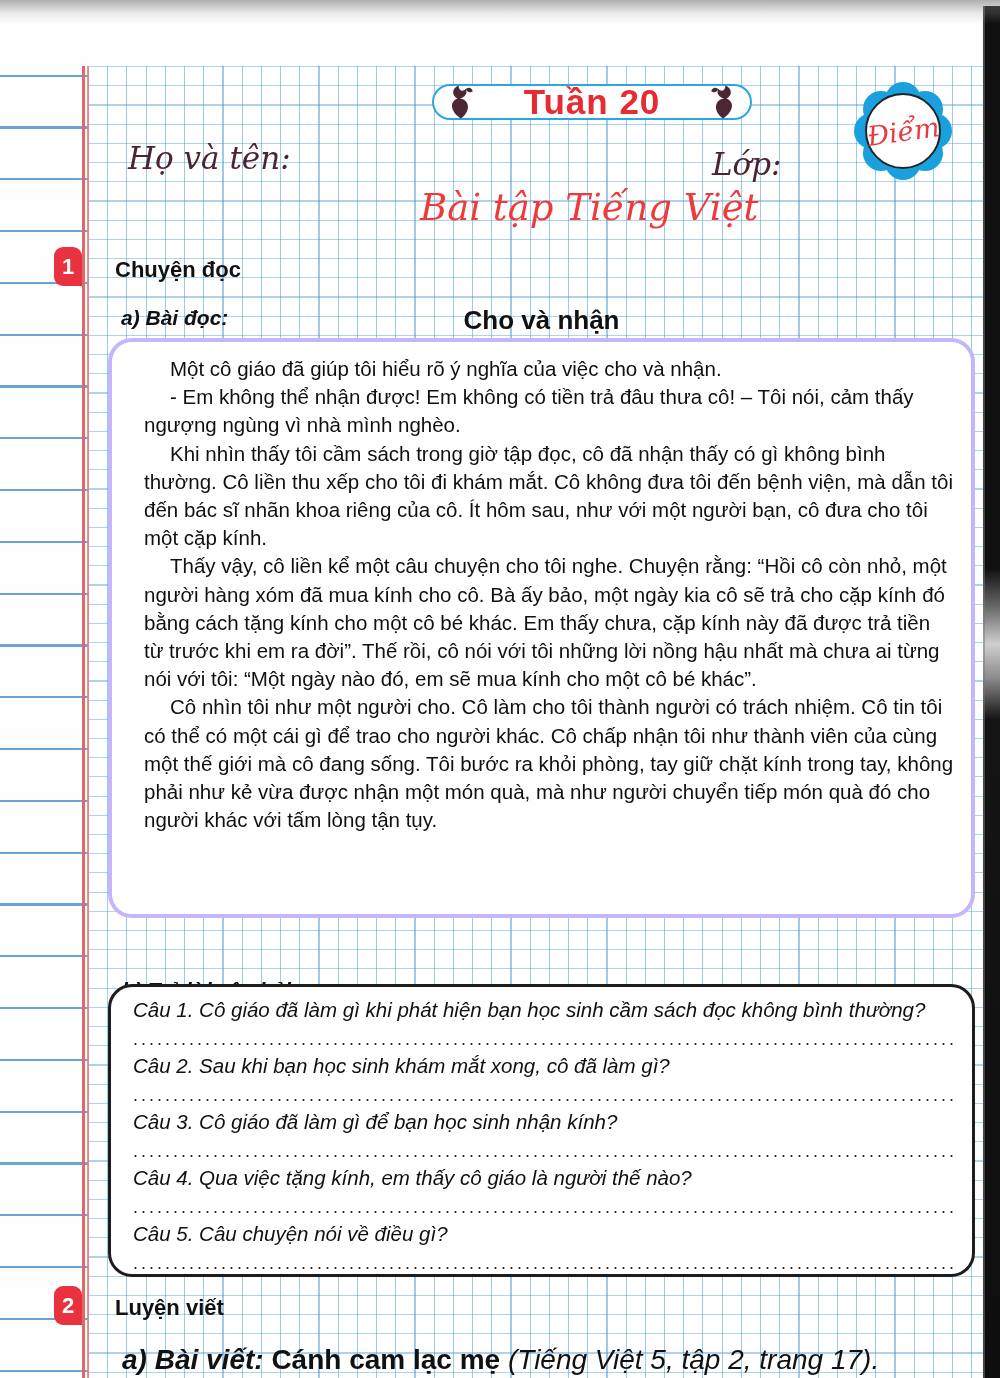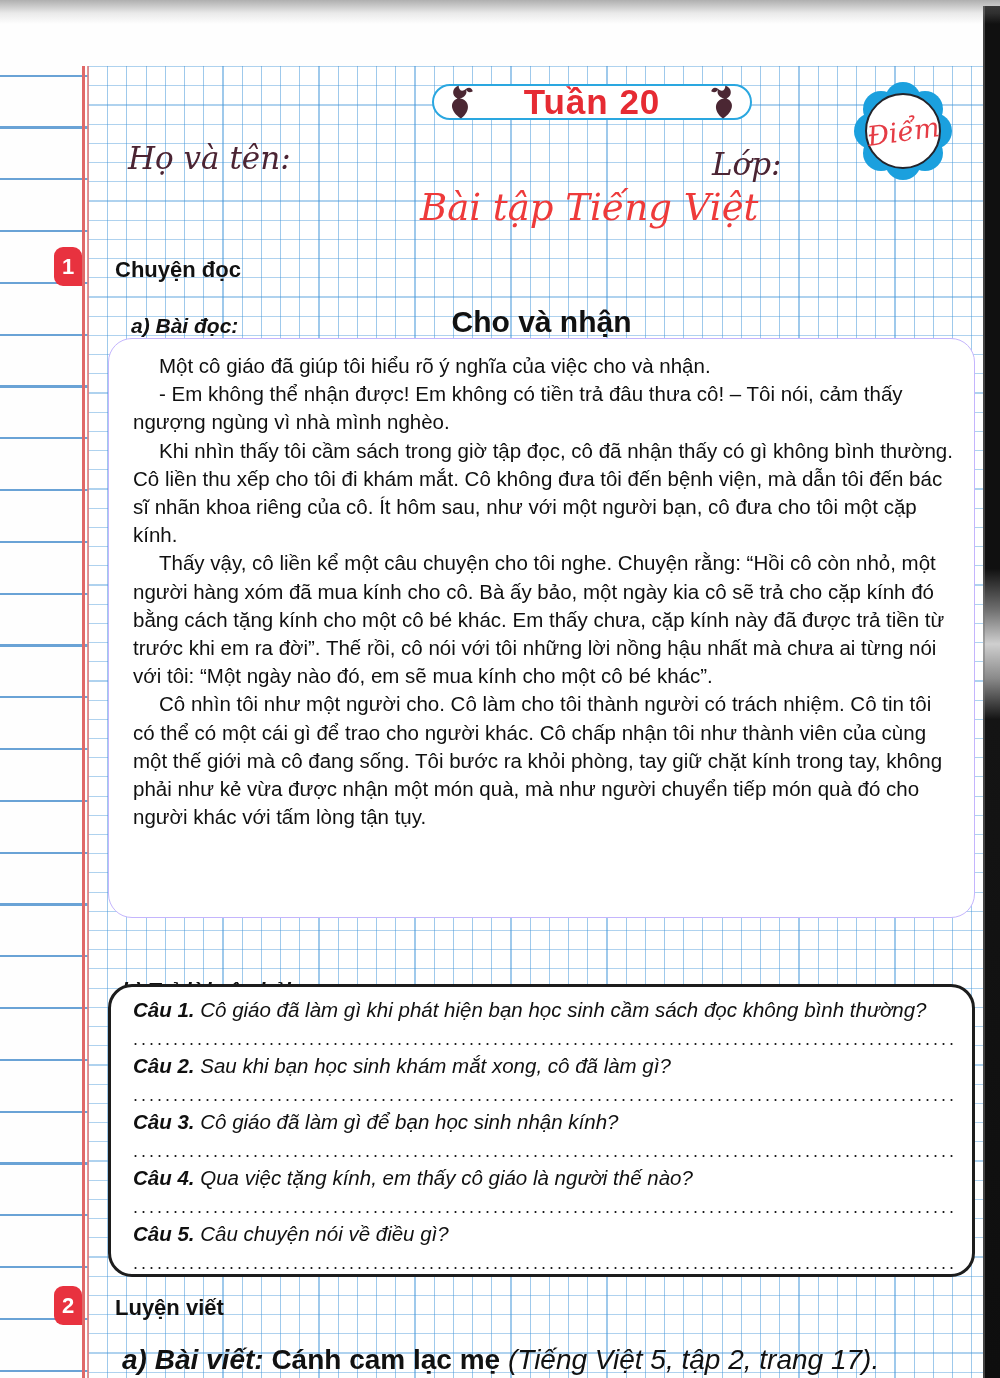--- a/index.html
+++ b/index.html
@@ -81,51 +81,51 @@
     background:#e8323f;color:#fff;font-weight:bold;font-size:22px;
     border-radius:9px 9px 0 9px;
     display:flex;align-items:center;justify-content:center;
   }
   .badge-1{top:247px;}
   .badge-2{top:1286px;}
   .sec-heading{position:absolute;left:115px;z-index:4;font-size:22px;font-weight:bold;color:#111;}
   .heading-1{top:257px;}
   .heading-2{top:1295px;}
   .part-label{position:absolute;z-index:4;font-size:21px;font-weight:bold;font-style:italic;color:#111;}
-  .part-a1{left:131px;top:306px;margin-top:8px;}
+  .part-a1{left:121px;top:306px;}
   .part-b1{left:122px;top:950px;margin-top:28px;}
   .reading-title{
     position:absolute;left:108px;top:305px;width:867px;z-index:4;
-    text-align:center;font-size:30px;font-weight:bold;color:#111;
+    text-align:center;font-size:26px;font-weight:bold;color:#111;
   }
   
   .passage-box{
     position:absolute;left:108px;top:338px;width:867px;height:580px;z-index:4;
-    background:#fff;border:1px solid #c4b5fd;border-radius:24px;
-    box-sizing:border-box;padding:13px 16px 0 24px;
+    background:#fff;border:4px solid #c4b5fd;border-radius:24px;
+    box-sizing:border-box;padding:13px 16px 0 32px;
   }
   .passage-box p{
     margin:0;text-indent:26px;
     font-size:20.5px;line-height:28.2px;color:#101010;
   }
   .author{
     margin:0;text-align:right;padding-right:12px;
     font-size:20.5px;line-height:28.2px;color:#101010;
   }
   
   .questions-box{
     position:absolute;left:108px;top:984px;width:867px;height:293px;z-index:4;
     background:#fff;border:3px solid #1d1d1d;border-radius:24px;
     box-sizing:border-box;padding:9px 18px 0 22px;overflow:hidden;
   }
   .question{
     max-height:56px;overflow:hidden;
     font-size:20.5px;line-height:28px;color:#101010;
   }
-  .q-label{font-weight:bold;font-style:italic;}
+  .q-label{font-weight:normal;font-style:italic;}
   .q-text{font-style:italic;}
   .q-dots{word-break:break-all;letter-spacing:3px;color:#1c1c1c;font-size:18px;}
   
   .writing-line{position:absolute;left:122px;top:1344px;z-index:4;font-size:28px;color:#111;}
   .writing-label{font-weight:bold;font-style:italic;}
   .writing-title{font-weight:bold;}
   .writing-source{font-style:italic;}
 </style>
 </head>
 <body>

